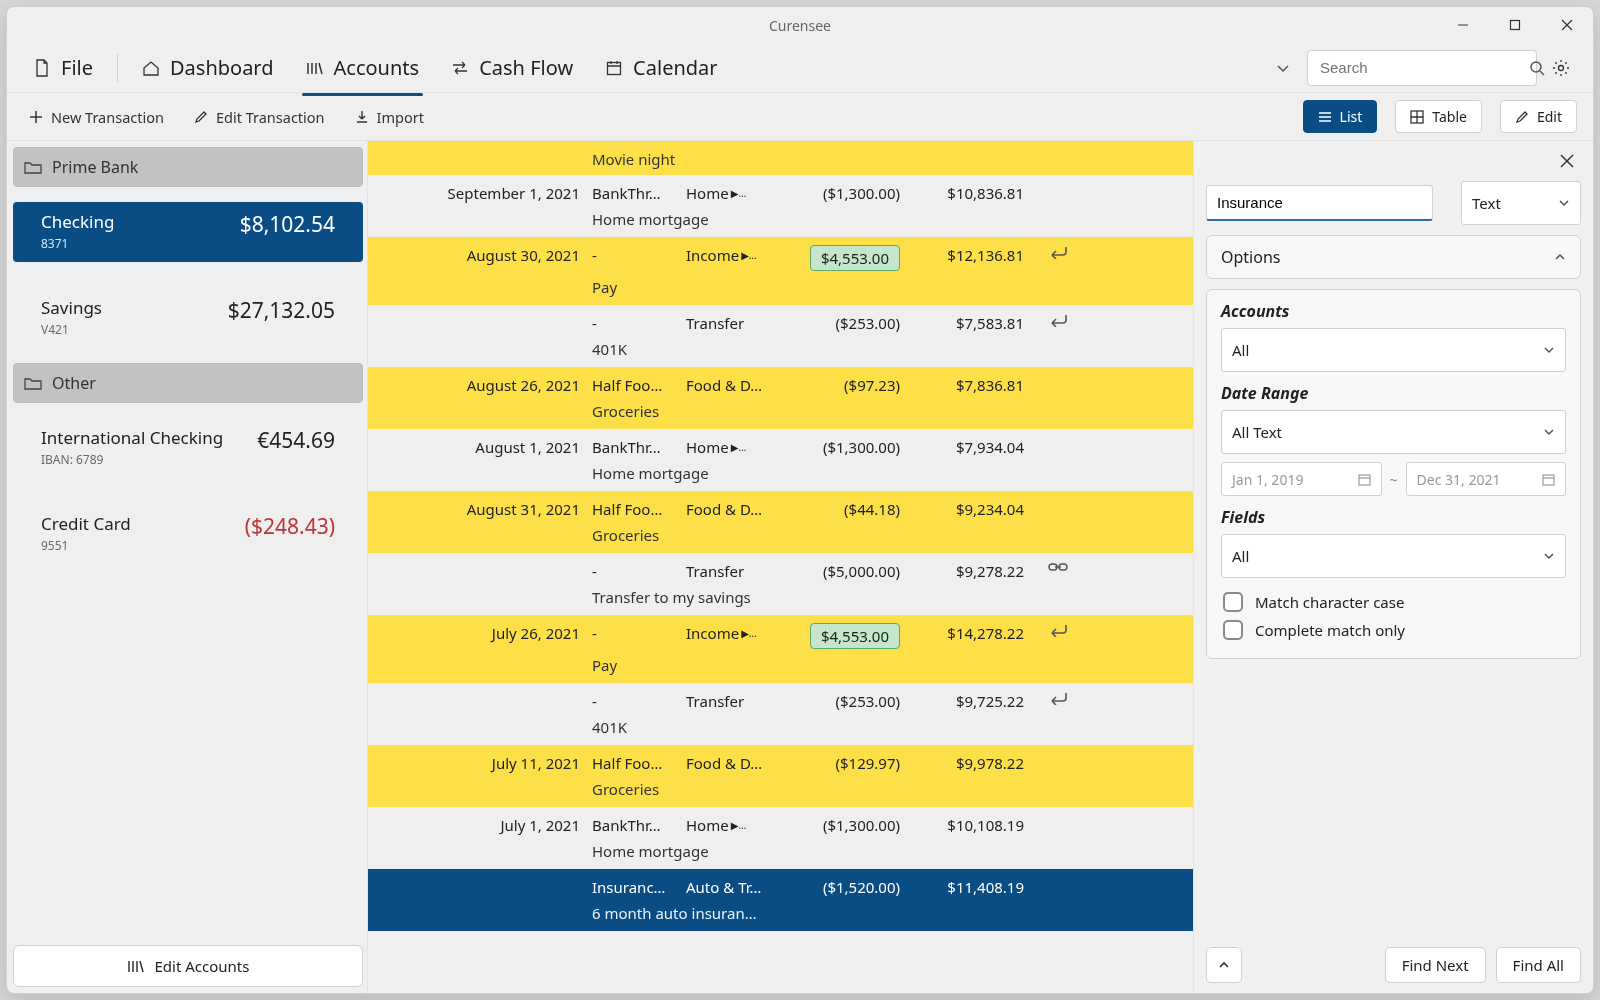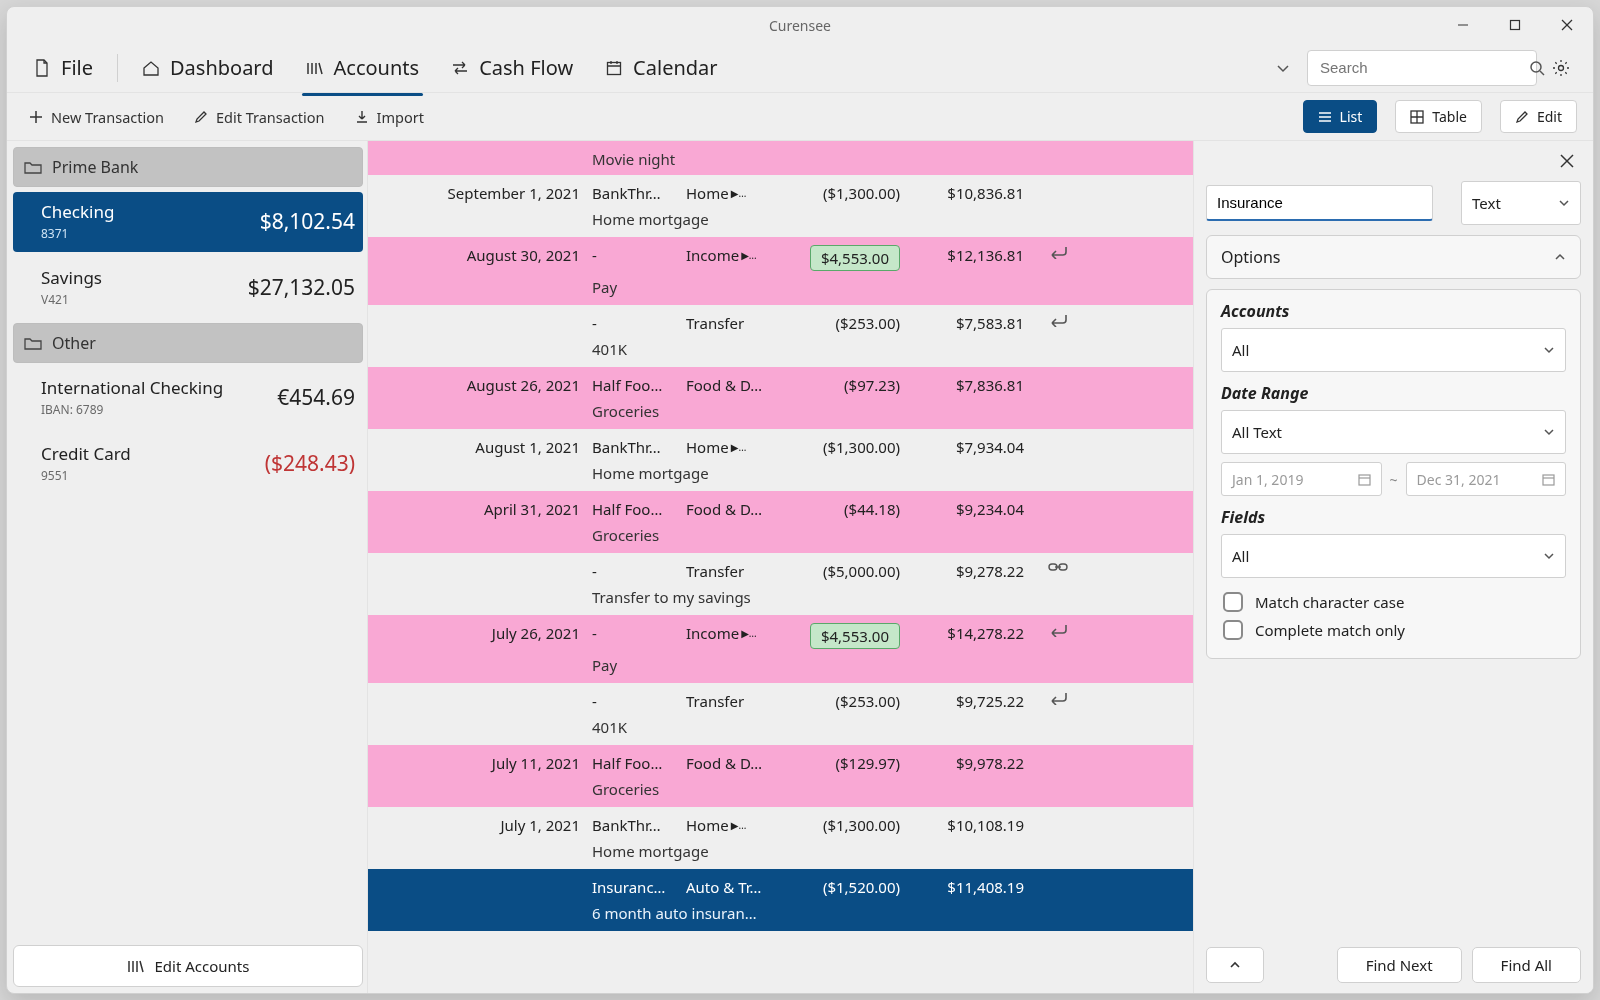--- a/index.html
+++ b/index.html
@@ -123,23 +123,23 @@
   .acct-group-header{
     background:#c2c2c2;
     border:1px solid #bdbdbd;
     border-radius:4px;
     padding:8px 10px;
     display:flex; align-items:center; gap:10px;
     font-size:16px; color:#333;
     margin:2px 0;
   }
   .acct-row{
-    display:flex; align-items:center;
-    padding:8px 8px 10px 28px;
-    border-radius:4px; margin:3px 0;
+    display:flex; align-items:flex-start;
+    padding:8px 28px 10px 28px;
+    border-radius:4px; margin:13px 0;
   }
   .acct-row .left{display:flex;flex-direction:column;}
   .acct-row .name{font-size:17px;}
   .acct-row .sub{font-size:12px;color:#6a6a6a;margin-top:2px;}
   .acct-row .bal{margin-left:auto;font-size:21px;}
   .acct-row.selected{ background:var(--sel-blue); color:#fff; }
   .acct-row.selected .sub{color:#cfe4f4;}
   .neg{color:var(--neg);}
   .sidebar .grow{flex:1;}
   .edit-accounts{
@@ -157,21 +157,21 @@
     border-left:1px solid var(--border-light);
   }
   .tx-row {
     display:grid;
     grid-template-columns: 210px 90px 90px 120px 120px 60px;
     align-items:start;
     padding:8px 8px 8px 10px;
     gap:4px;
     min-height:58px;
   }
-  .tx-row.alt{ background:#f9a8d4; }
+  .tx-row.alt{ background:#fde047; }
   .tx-row.sel{ background:var(--sel-blue); color:#fff;}
   .tx-row.first { min-height:30px; padding-top:6px; padding-bottom:6px; align-items:center;}
   .tx-row .date{ text-align:right; padding-right:8px; font-size:15px;}
   .tx-row .payee{ font-size:15px; overflow:hidden; white-space:nowrap; text-overflow:ellipsis;}
   .tx-row .cat{ font-size:15px; overflow:hidden; white-space:nowrap; text-overflow:ellipsis; display:flex; align-items:center; gap:2px;}
   .tx-row .amt{ text-align:right; font-size:15px;}
   .tx-row .bal{ text-align:right; font-size:15px;}
   .tx-row .memo{
     grid-column: 2 / span 4;
     font-size:15px; color:#333; margin-top:2px;
@@ -225,21 +225,21 @@
   .sp-field .sp-select{width:100%;}
   .sp-daterow{display:flex; align-items:center; gap:8px;}
   .sp-dateinput{
     flex:1; height:34px; border:1px solid var(--border); border-radius:3px; background:#fff;
     padding:0 10px; font-size:14px; color:#9a9a9a; display:flex; align-items:center; justify-content:space-between;
   }
   .sp-checkrow{ display:flex; align-items:center; gap:12px; font-size:15px; padding:4px 2px;}
   .searchpanel .grow{flex:1;}
   .sp-actions{ display:flex; gap:10px; align-items:center;}
   .sp-actions .btn{
-    height:36px; padding:0 28px; border:1px solid var(--border); border-radius:5px;
+    height:36px; padding:0 16px; border:1px solid var(--border); border-radius:5px;
     background:#fff; display:flex; align-items:center; font-size:15px;
   }
   .sp-actions .up{ width:36px; justify-content:center;}
   svg{display:block;}
 </style>
 </head>
 <body>
 
 <div class="window">
 
@@ -501,21 +501,21 @@
           <div class="tx-row">
             <span class="date">August 1, 2021</span>
             <span class="payee">BankThr…</span>
             <span class="cat">Home<span class="tri"> ▶…</span></span>
             <span class="amt">($1,300.00)</span>
             <span class="bal">$7,934.04</span>
             <span class="action"></span>
             <span class="memo">Home mortgage</span>
           </div>
           <div class="tx-row alt">
-            <span class="date">April 31, 2021</span>
+            <span class="date">August 31, 2021</span>
             <span class="payee">Half Foo…</span>
             <span class="cat">Food &amp; D…</span>
             <span class="amt">($44.18)</span>
             <span class="bal">$9,234.04</span>
             <span class="action"></span>
             <span class="memo">Groceries</span>
           </div>
           <div class="tx-row">
             <span class="date"></span>
             <span class="payee">-</span>

